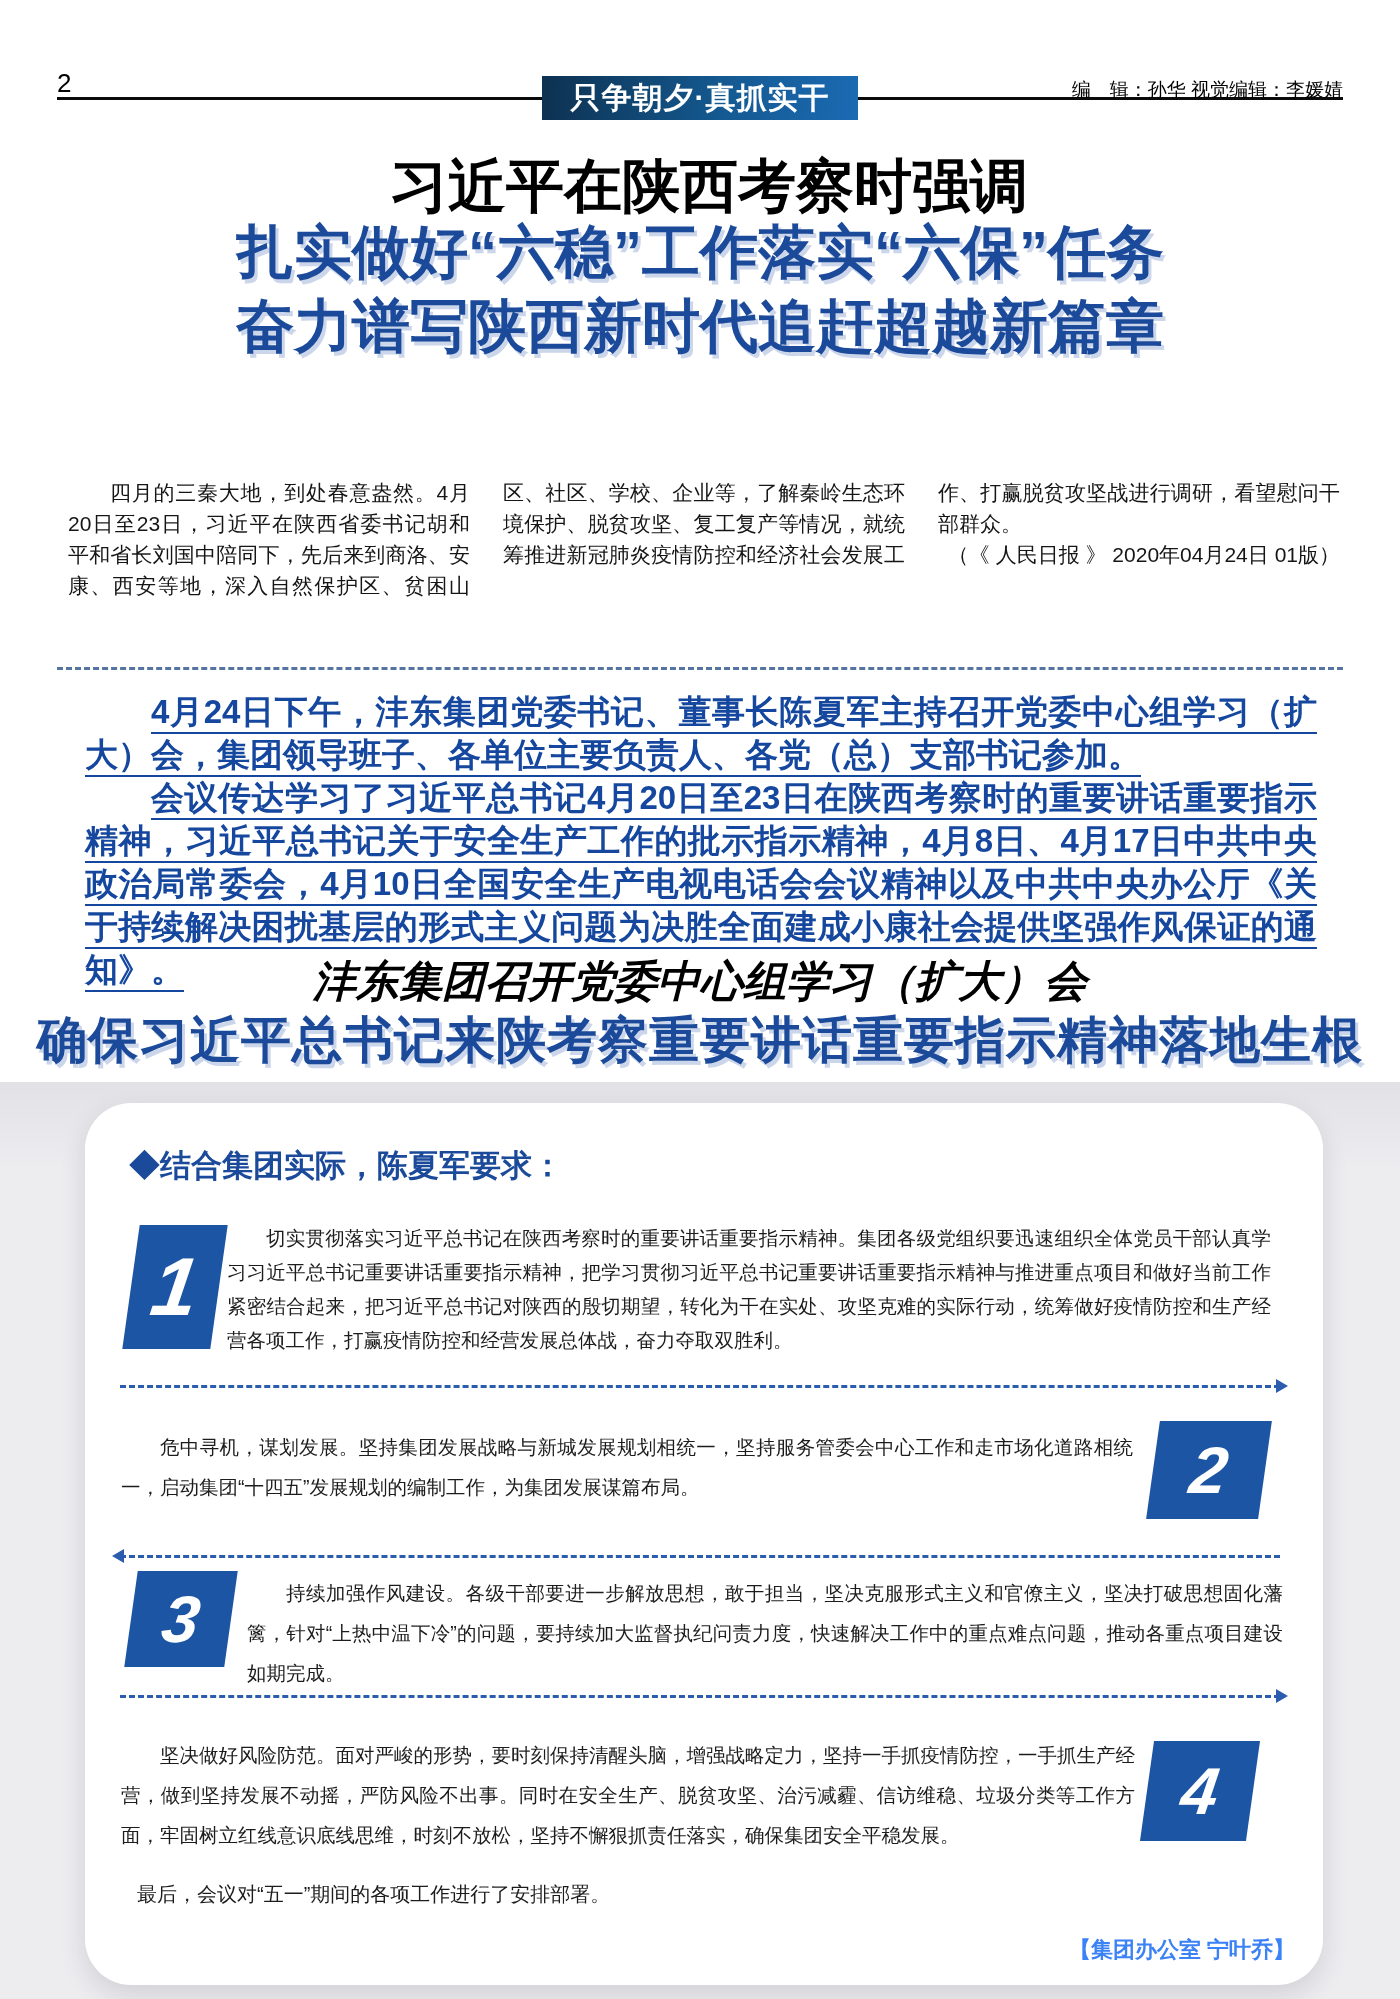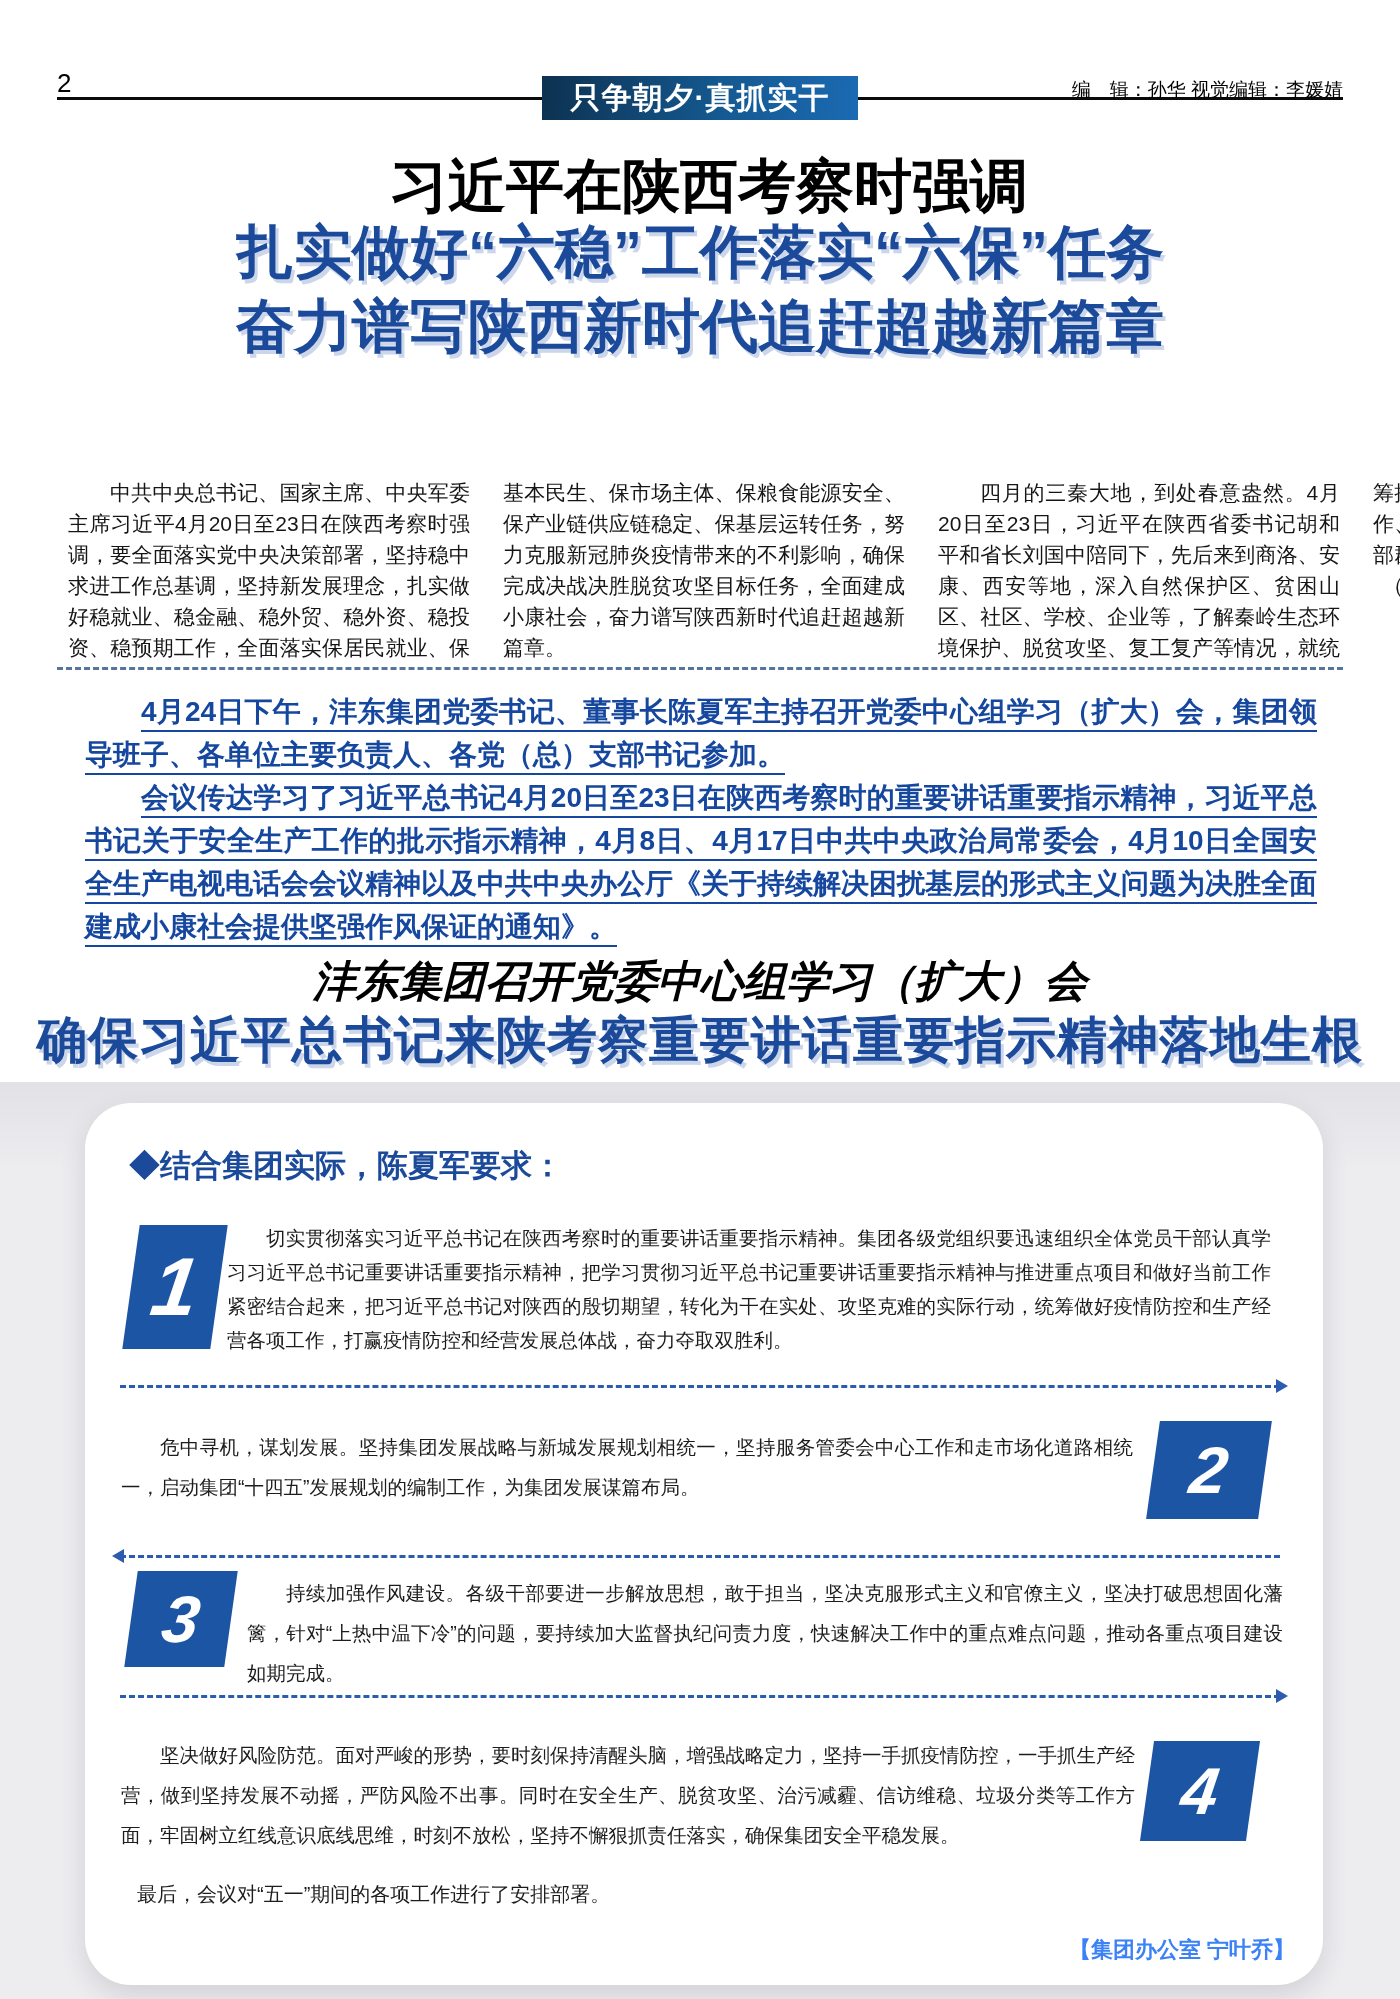--- a/index.html
+++ b/index.html
@@ -34,21 +34,21 @@
     column-count:3;column-gap:33px;
     font-size:21px;line-height:31px;color:#151515;
     text-align:justify;text-justify:inter-ideograph;
   }
   .bodycols p{margin:0;text-indent:2em;}
   .bodycols p.cite{text-indent:0;text-align:right;}
   .sep{position:absolute;left:57px;right:57px;top:667px;border-top:3px dashed #55749f;}
   
   .lead{
     position:absolute;left:85px;width:1232px;top:690px;
-    color:#15479f;font-size:28px;line-height:43px;font-weight:bold;
+    color:#15479f;font-size:33px;line-height:43px;font-weight:bold;
     text-align:justify;text-justify:inter-ideograph;
   }
   .lead p{
     margin:0;text-indent:2em;
     text-decoration:underline;
     text-decoration-color:#15479f;
     text-decoration-thickness:2px;
     text-underline-offset:9px;
   }
   
@@ -105,21 +105,20 @@
   <div class="page-num">2</div>
   <div class="rule"></div>
   <div class="banner">只争朝夕·真抓实干</div>
   <div class="editors">编　辑：孙华  视觉编辑：李媛婧</div>
 
   <div class="center-line kicker1">习近平在陕西考察时强调</div>
   <div class="center-line bluehead head1">扎实做好“六稳”工作落实“六保”任务</div>
   <div class="center-line bluehead head2">奋力谱写陕西新时代追赶超越新篇章</div>
 
   <div class="bodycols">
-    <p>中共中央总书记、国家主席、中央军委主席习近平4月20日至23日在陕西考察时强调，要全面落实党中央决策部署，坚持稳中求进工作总基调，坚持新发展理念，扎实做好稳就业、稳金融、稳外贸、稳外资、稳投资、稳预期工作，全面落实保居民就业、保基本民生、保市场主体、保粮食能源安全、保产业链供应链稳定、保基层运转任务，努力克服新冠肺炎疫情带来的不利影响，确保完成决战决胜脱贫攻坚目标任务，全面建成小康社会，奋力谱写陕西新时代追赶超越新篇章。</p>
     <p>四月的三秦大地，到处春意盎然。4月20日至23日，习近平在陕西省委书记胡和平和省长刘国中陪同下，先后来到商洛、安康、西安等地，深入自然保护区、贫困山区、社区、学校、企业等，了解秦岭生态环境保护、脱贫攻坚、复工复产等情况，就统筹推进新冠肺炎疫情防控和经济社会发展工作、打赢脱贫攻坚战进行调研，看望慰问干部群众。</p>
     <p class="cite">（《 人民日报 》 2020年04月24日 01版）</p>
   </div>
 
   <div class="sep"></div>
 
   <div class="lead">
     <p>4月24日下午，沣东集团党委书记、董事长陈夏军主持召开党委中心组学习（扩大）会，集团领导班子、各单位主要负责人、各党（总）支部书记参加。</p>
     <p>会议传达学习了习近平总书记4月20日至23日在陕西考察时的重要讲话重要指示精神，习近平总书记关于安全生产工作的批示指示精神，4月8日、4月17日中共中央政治局常委会，4月10日全国安全生产电视电话会会议精神以及中共中央办公厅《关于持续解决困扰基层的形式主义问题为决胜全面建成小康社会提供坚强作风保证的通知》。</p>
   </div>

